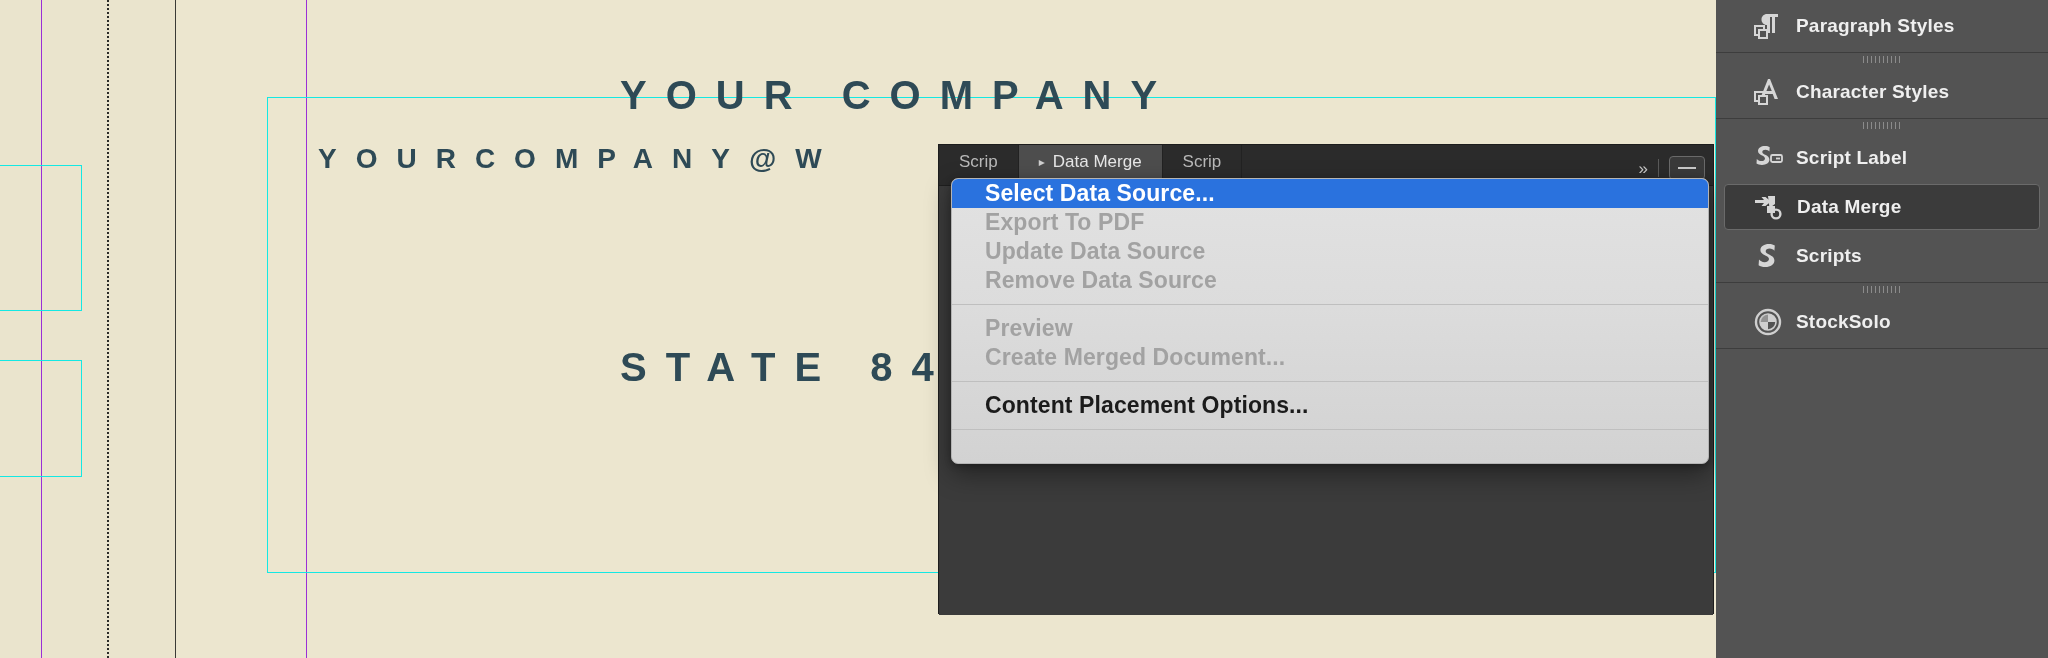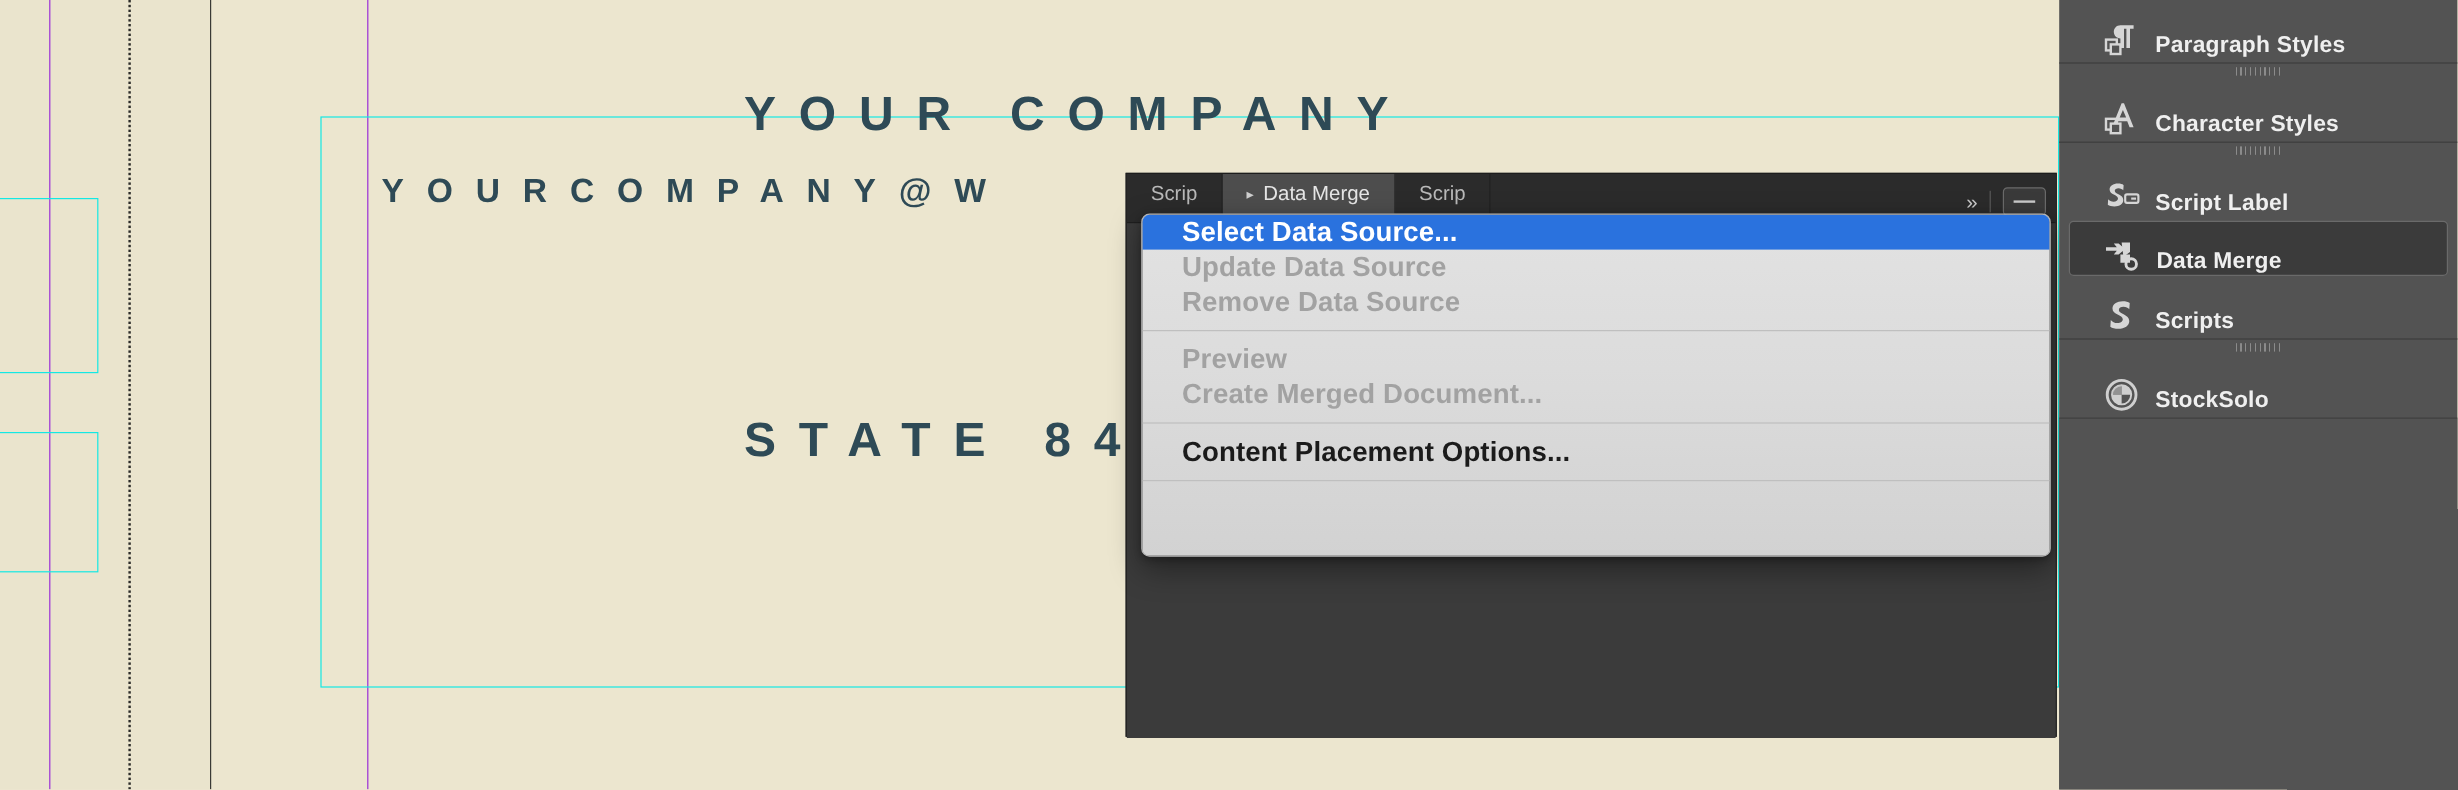--- a/index.html
+++ b/index.html
@@ -63,21 +63,21 @@
   .mi.enabled{color:#1b1b1b;}
   .mi.highlight{background:#2a72de;color:#ffffff;}
   .msep{height:1px;margin:9px 0 9px 0;background:#bfbfbf;}
 
   
   .dock{position:absolute;left:1716px;top:0;width:332px;height:658px;background:#535353;}
   .dock-group{border-bottom:1px solid #3d3d3d;}
   .grip{height:13px;display:flex;align-items:center;justify-content:center;}
   .grip span{display:block;width:38px;height:7px;
     background:repeating-linear-gradient(to right,#8b8b8b 0 1px,transparent 1px 4px);}
-  .dock-item{height:46px;display:flex;align-items:flex-end;padding-left:22px;
+  .dock-item{height:46px;display:flex;align-items:center;padding-left:22px;
     box-sizing:border-box;margin:3px 8px;border-radius:4px;}
   .dock-item.selected{background:#3b3b3b;border:1px solid #6a6a6a;}
   .dock-ico{width:44px;height:32px;flex:0 0 44px;display:flex;align-items:center;justify-content:center;
     color:#d6d6d6;}
   .dock-label{font-size:19px;font-weight:700;color:#efefef;letter-spacing:.2px;margin-left:6px;}
   .dock-fill{height:100%;background:#535353;}
 </style>
 </head>
 <body>
 
@@ -119,20 +119,21 @@
           <span class="bar"></span>
         </span>
       </div>
     </div>
     <div class="panel-body"></div>
   </div>
 
   <div class="flyout">
 
     <div class="mi highlight">Select Data Source...</div>
+    <div class="mi">Export To PDF</div>
     <div class="mi">Update Data Source</div>
     <div class="mi">Remove Data Source</div>
 
     <div class="msep"></div>
 
     <div class="mi">Preview</div>
     <div class="mi">Create Merged Document...</div>
 
     <div class="msep"></div>
 

